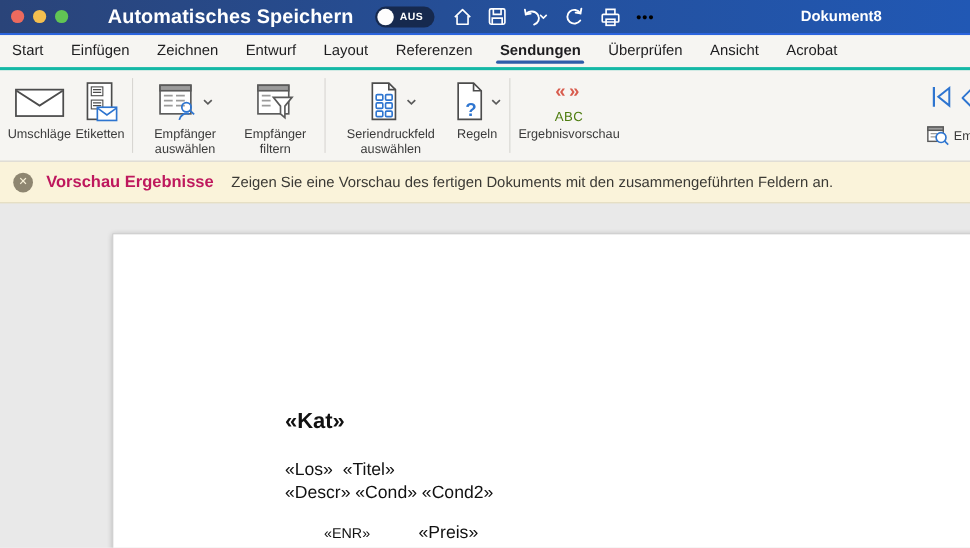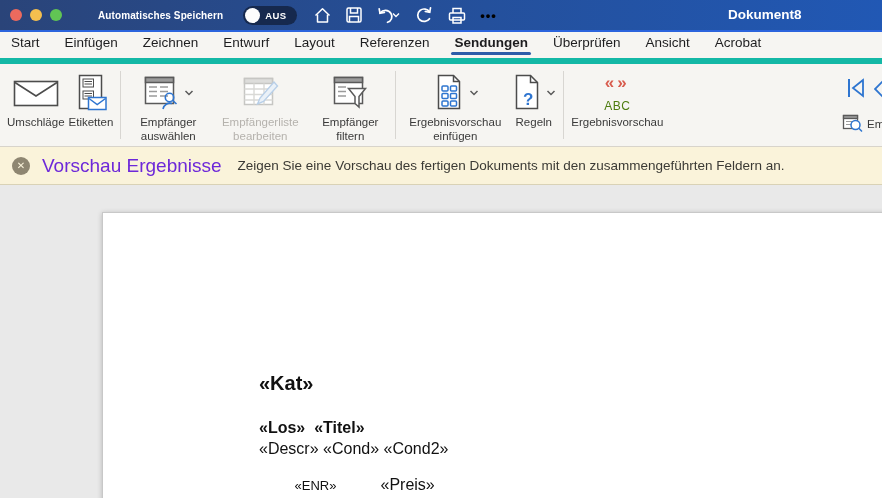--- a/index.html
+++ b/index.html
@@ -7,31 +7,31 @@
   body { font-family:"Liberation Sans","DejaVu Sans",sans-serif; background:#e9e9e9; }
   .app { width:882px; height:498px; display:flex; flex-direction:column; }
 
   
   .titlebar { height:30px; flex:0 0 30px; background:linear-gradient(to right,#2a4479 0%,#24509c 55%,#2158b4 100%);
     display:flex; align-items:center; position:relative; color:#fff; }
   .accent { height:2px; flex:0 0 2px; background:#2b64dd; }
   .traffic { display:flex; gap:8px; padding-left:10px; align-items:center; }
   .tl { width:12px; height:12px; border-radius:50%; display:inline-block; }
   .tl.red { background:#ec6a5e; } .tl.yellow { background:#f4bf4f; } .tl.green { background:#61c554; }
-  .autosave-label { margin-left:36px; font-size:10px; font-weight:bold; letter-spacing:.1px; }
+  .autosave-label { margin-left:36px; font-size:18px; font-weight:bold; letter-spacing:.1px; }
   .toggle { margin-left:20px; width:54px; height:19px; border-radius:10px; background:#16294e; display:flex; align-items:center; cursor:default; }
   .knob { width:15px; height:15px; border-radius:50%; background:#fdfdfd; margin-left:2px; }
   .toggle-text { font-size:9.5px; font-weight:bold; margin-left:5px; letter-spacing:.4px; }
   .tbicons { display:flex; align-items:center; margin-left:14px; gap:9px; }
   .tbtn { background:none; border:none; display:flex; align-items:center; padding:2px; cursor:default; }
   .chev-sm { margin-left:-4px; }
   .doc-title { position:absolute; left:728px; top:7px; font-size:13.5px; font-weight:bold; }
 
   
-  .tabbar { height:32px; flex:0 0 32px; background:#f6f5f2; display:flex; align-items:flex-end; padding:0 10px; gap:23px; border-bottom:6px solid #14b8a6; }
+  .tabbar { height:32px; flex:0 0 32px; background:#f6f5f2; display:flex; align-items:flex-end; padding:0 10px; gap:23px; border-bottom:3px solid #14b8a6; }
   .tab { font-size:13.5px; color:#1d1d1f; padding:6px 1px 8px 1px; position:relative; cursor:default; white-space:nowrap; }
   .tab.active { font-weight:bold; }
   .tab .underline { position:absolute; left:-2px; right:-2px; bottom:3px; height:3px; border-radius:2px; background:#2d5da9; }
 
   
   .ribbon { height:83px; flex:0 0 83px; background:#f6f5f2; display:flex; align-items:stretch; border-bottom:1px solid #d8d4cb; position:relative; overflow:hidden; }
   .rgroup { display:flex; align-items:flex-start; padding:6px 7px 0 7px; gap:4px; }
   .rsep { width:1px; background:#d8d6d2; margin:7px 0; }
   .rbtn { display:flex; flex-direction:column; align-items:center; cursor:default; }
   .iconwrap { height:46px; display:flex; align-items:center; justify-content:center; gap:3px; }
@@ -41,29 +41,29 @@
   .gm { font-size:17px; font-weight:bold; color:#d85c4e; letter-spacing:3px; line-height:1; }
   .abc { font-size:12px; color:#4d7c0f; line-height:1; margin-top:9px; letter-spacing:.5px; }
   .navgrp { position:absolute; right:0; top:0; width:50px; height:83px; }
   .nav-first { position:absolute; left:12px; top:12px; background:none; border:none; padding:0; }
   .nav-part { position:absolute; right:-2px; top:14px; }
   .find-btn { position:absolute; left:10px; top:50px; display:flex; align-items:center; gap:4px; background:none; border:none; padding:0; font-size:11.5px; color:#3a3a3a; white-space:nowrap; }
 
   
   .msgbar { height:38px; flex:0 0 38px; background:#faf3da; border-bottom:1px solid #d9d2b6; display:flex; align-items:center; padding:0 12px; gap:12px; }
   .close-circle { width:18px; height:18px; border-radius:50%; background:#8e8671; color:#faf3da; font-size:10px; font-weight:bold; display:flex; align-items:center; justify-content:center; flex:0 0 18px; cursor:default; }
-  .msg-title { font-size:19px; font-weight:normal; color:#6d28d9; white-space:nowrap; }
+  .msg-title { font-size:15px; font-weight:bold; color:#be185d; white-space:nowrap; }
   .msg-text { font-size:13.5px; color:#3b3a35; margin-left:4px; white-space:nowrap; }
 
   
   .docarea { flex:1 1 auto; background:#e9e9e9; position:relative; overflow:hidden; }
   .page { position:absolute; left:102px; top:27px; width:790px; height:320px; background:#fff; border:1px solid #c8c8c8; box-shadow:0 1px 5px rgba(0,0,0,.22); }
   .docline { position:absolute; white-space:pre; color:#111; }
   .kat { left:156px; top:159px; font-size:20px; font-weight:bold; }
-  .l1 { left:156px; top:206px; font-size:16px; font-weight:bold; }
+  .l1 { left:156px; top:206px; font-size:16px; font-weight:normal; }
   .l2 { left:156px; top:227px; font-size:16px; }
   .l3 { left:156px; top:245px; font-size:16px; }
   .enr { font-size:13px; }
   .preis { font-weight:normal; margin-left:44px; }
 
   svg { display:block; }
 </style>
 </head>
 <body>
 
@@ -193,31 +193,20 @@
               </svg>
           </span>
           <span>
             <svg width="10" height="8" viewBox="0 0 10 8" fill="none" stroke="#5a5a5a" stroke-width="1.5">
                 <polyline points="1.5,2 5,5.5 8.5,2"></polyline>
               </svg>
           </span>
         </span>
         <span class="rlabel w78">Empfänger auswählen</span>
       </div>
-      <div class="rbtn disabled">
-        <span class="iconwrap">
-          <svg width="44" height="38" viewBox="0 0 44 38" fill="none">
-              <rect x="6.5" y="4.5" width="28" height="26" fill="#fff" stroke="#c6c6c3" stroke-width="1.5"></rect>
-              <rect x="6.5" y="4.5" width="28" height="5" fill="#dddddb" stroke="#c6c6c3" stroke-width="1.5"></rect>
-              <path d="M6.5,15 h28 M6.5,20.5 h28 M6.5,26 h28 M16,9.5 v21 M26,9.5 v21" stroke="#d9d9d6" stroke-width="1.4"></path>
-              <path d="M36,8 L22,24 l-2.5,6 6,-2.5 L39.5,12 z" fill="#eaf1f8" stroke="#b8cfe8" stroke-width="1.4"></path>
-            </svg>
-        </span>
-        <span class="rlabel w92">Empfängerliste bearbeiten</span>
-      </div>
       <div class="rbtn">
         <span class="iconwrap">
           <svg width="40" height="38" viewBox="0 0 40 38" fill="none">
               <rect x="4.5" y="3.5" width="28" height="26" fill="#fff" stroke="#5a5a5a" stroke-width="1.5"></rect>
               <rect x="4.5" y="3.5" width="28" height="5" fill="#9b9b9b" stroke="#5a5a5a" stroke-width="1.5"></rect>
               <path d="M8,13 h8 M8,17.5 h8 M8,22 h8" stroke="#9b9b9b" stroke-width="1.6"></path>
               <path d="M18.5,14.5 h17 l-6.5,8 v10.5 l-4,-3.5 v-7 z" fill="#fff" stroke="#5a5a5a" stroke-width="1.5"></path>
             </svg>
         </span>
         <span class="rlabel w72">Empfänger filtern</span>
@@ -240,21 +229,21 @@
                 <rect x="10" y="27" width="6" height="5" rx="1" stroke="#2e75d0" stroke-width="1.5"></rect>
                 <rect x="18.5" y="27" width="6" height="5" rx="1" stroke="#2e75d0" stroke-width="1.5"></rect>
               </svg>
           </span>
           <span>
             <svg width="10" height="8" viewBox="0 0 10 8" fill="none" stroke="#5a5a5a" stroke-width="1.5">
                 <polyline points="1.5,2 5,5.5 8.5,2"></polyline>
               </svg>
           </span>
         </span>
-        <span class="rlabel w100">Ergebnisvorschau einfügen</span>
+        <span class="rlabel w100">Seriendruckfeld auswählen</span>
       </div>
       <div class="rbtn">
         <span class="iconwrap">
           <span>
             <svg width="32" height="38" viewBox="0 0 32 38" fill="none">
                 <path d="M5.5,1.5 h14 l7,7 v26 h-21 z" fill="#fff" stroke="#4c4c4c" stroke-width="1.5"></path>
                 <path d="M19.5,1.5 v7 h7" stroke="#4c4c4c" stroke-width="1.5"></path>
                 <text x="12" y="31" font-size="17" font-weight="bold" fill="#2e75d0" font-family="Liberation Sans, sans-serif">?</text>
               </svg>
           </span>

